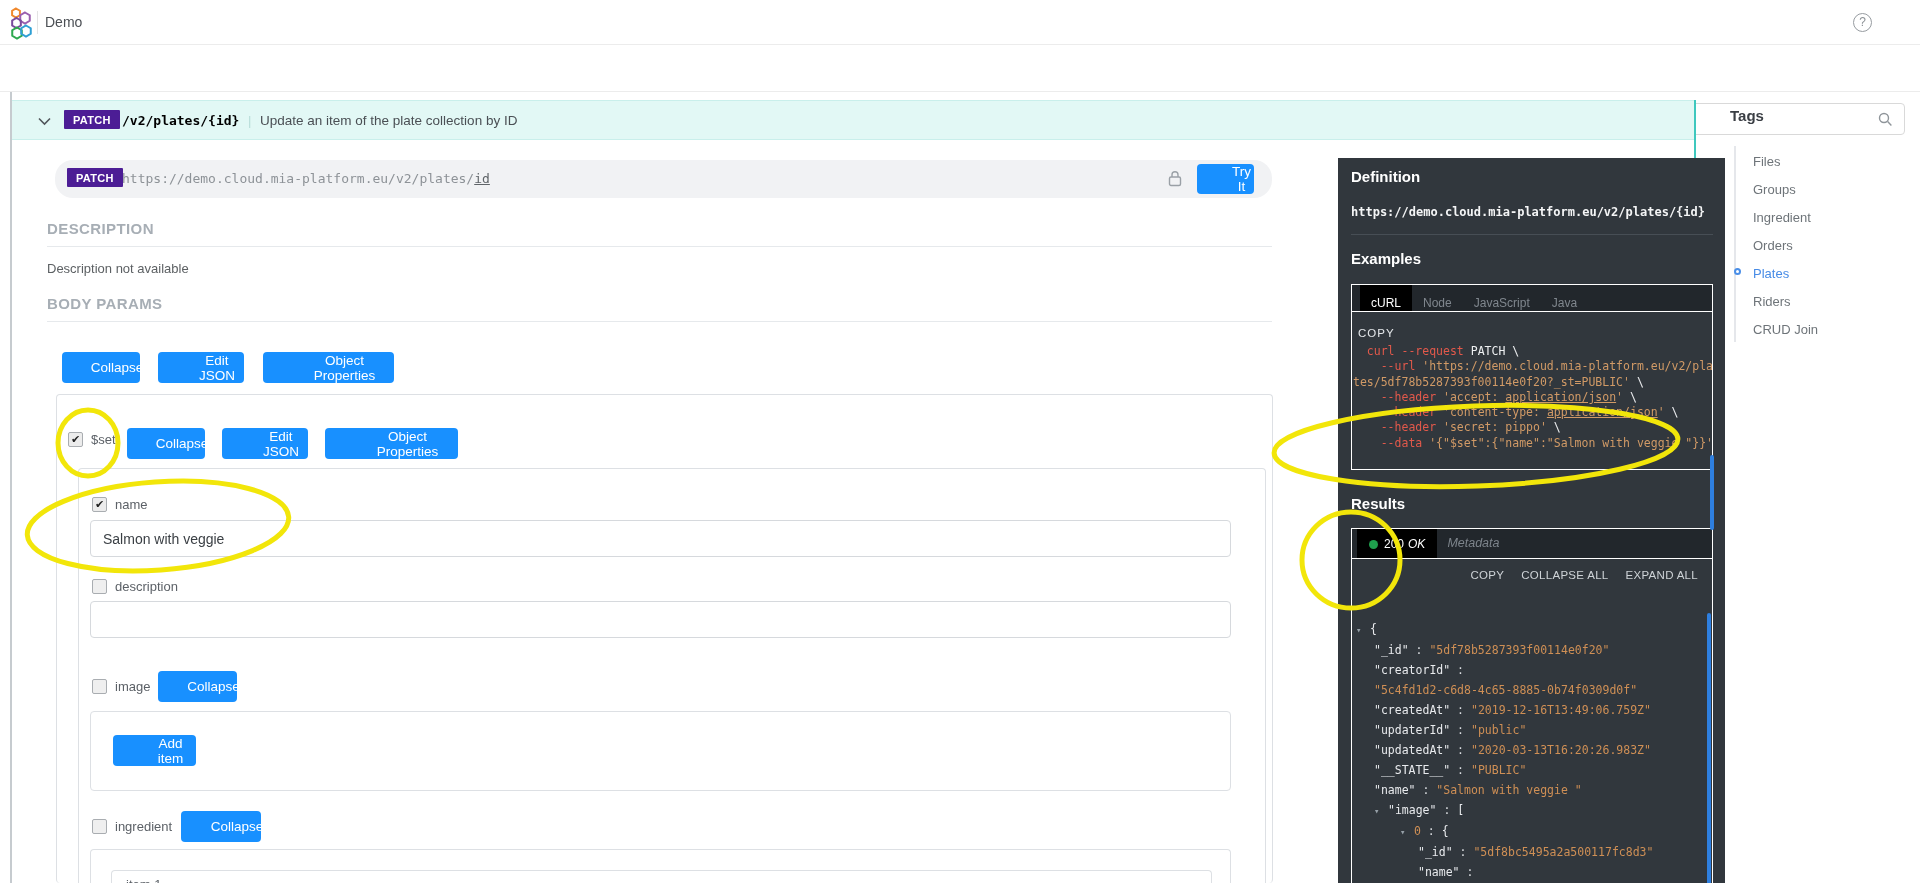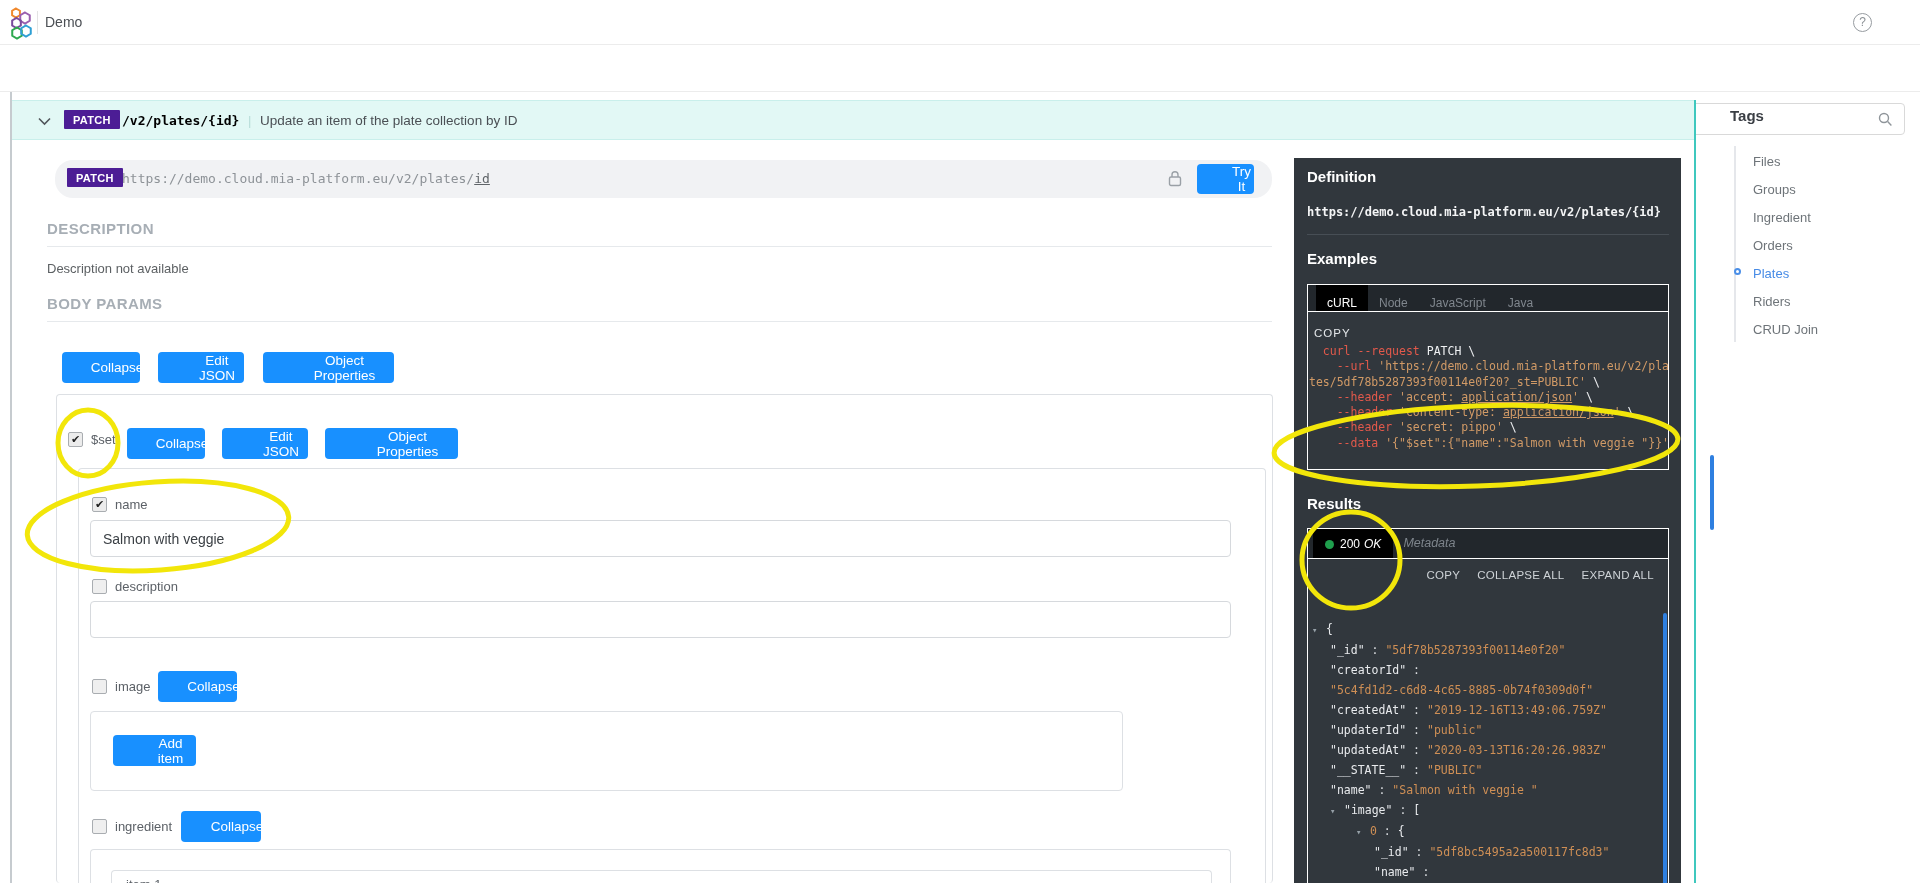--- a/index.html
+++ b/index.html
@@ -50,21 +50,21 @@
 
   .panel { border:1px solid #dde0e4; border-radius:4px; background:#fff; }
   .cb { width:15px; height:15px; border:1px solid #a9adb1; border-radius:2px; background:#efefef;
         font-size:11px; line-height:13px; text-align:center; color:#1f1f1f; }
   .cb.checked { background:#ececec; }
   .flabel { font-size:13px; color:#5c6167; }
   .inp { border:1px solid #d6d9dd; border-radius:4px; background:#fff; font-size:14px; color:#3a3f44;
          padding:0 12px; font-family:inherit; }
 
   
-  .dk { left:1294px; top:158px; width:387px; height:725px; background:#31373d; overflow:hidden; }
+  .dk { left:1338px; top:158px; width:387px; height:725px; background:#31373d; overflow:hidden; }
   .dk-h { font-size:15px; font-weight:bold; color:#fff; }
   .dk-url { font-size:12px; font-weight:bold; color:#f4f5f6; }
   .dk-div { background:#474e55; height:1px; }
   .dkbox { border:1.5px solid #fff; }
   .strip { background:#22272c; border-bottom:1.5px solid #fff; display:flex; align-items:stretch; }
   .ex-tab { padding:11px 11px; font-size:12px; color:#80878e; }
   .ex-tab.on { background:#000; color:#fff; }
   .copy-lbl { font-size:11.5px; letter-spacing:1px; color:#e4e7ea; }
   .cl { white-space:pre; font-family:"DejaVu Sans Mono", monospace; font-size:11.5px; line-height:15.3px; }
   .c-k { color:#e2594b; }
@@ -173,21 +173,21 @@
   <span class="abs flabel" style="left:115px;top:497px;">name</span>
   <input class="abs inp" style="left: 90px; top: 520px; width: 1141px; height: 37px;" value="Salmon with veggie">
 
   <div class="abs cb" style="left:92px;top:579px;"></div>
   <span class="abs flabel" style="left:115px;top:579px;">description</span>
   <input class="abs inp" style="left: 90px; top: 601px; width: 1141px; height: 37px;" value="">
 
   <div class="abs cb" style="left:92px;top:679px;"></div>
   <span class="abs flabel" style="left:115px;top:679px;">image</span>
   <button class="abs btn-blue" style="left:158px;top:671px;width:79px;height:31px;">Collapse</button>
-  <div class="abs panel" style="left:90px;top:711px;width:1033px;height:80px;">
+  <div class="abs panel" style="left:90px;top:711px;width:1141px;height:80px;">
     <button class="abs btn-blue" style="left:22px;top:23px;width:83px;height:31px;">Add item</button>
   </div>
 
   <div class="abs cb" style="left:92px;top:819px;"></div>
   <span class="abs flabel" style="left:115px;top:819px;">ingredient</span>
   <button class="abs btn-blue" style="left:181px;top:811px;width:80px;height:31px;">Collapse</button>
   <div class="abs panel" style="left:90px;top:849px;width:1141px;height:60px;border-bottom:none;">
     <div class="abs panel" style="left:20px;top:20px;width:1101px;height:40px;border-bottom:none;">
       <span class="abs flabel" style="left:14px;top:6px;">item 1</span>
     </div>

